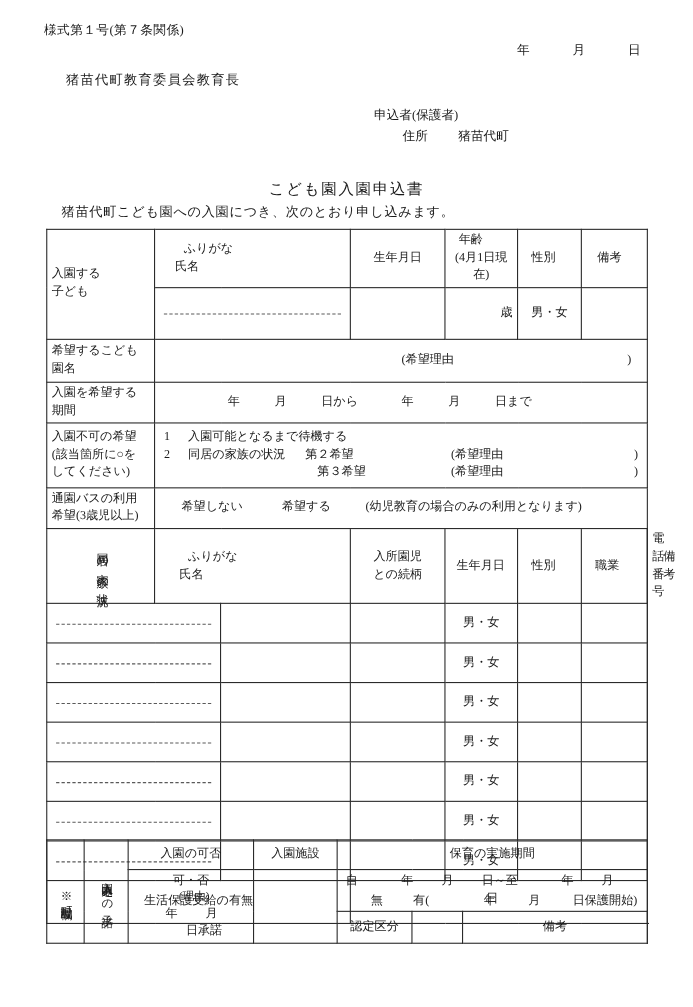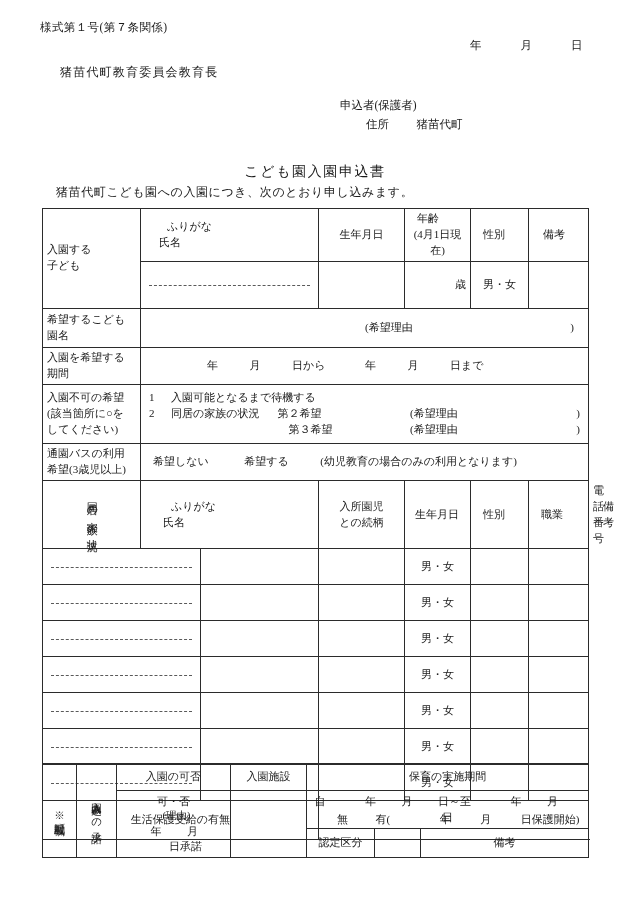--- a/index.html
+++ b/index.html
@@ -237,21 +237,21 @@
           </span>
         </div>
       </td>
     </tr>
 
     <tr>
       <td class="lbl">
         <div>通園バスの利用</div>
         <div>希望(3歳児以上)</div>
       </td>
-      <td colspan="6" style="height:32px;padding-left:12px">
+      <td colspan="6" style="height:32px;padding-left:24px">
         <span>希望しない</span>
         <span style="display:inline-block;width:30px"></span>
         <span>希望する</span>
         <span style="display:inline-block;width:26px"></span>
         <span>(幼児教育の場合のみの利用となります)</span>
       </td>
     </tr>
 
     <tr>
       <td rowspan="8" class="vcell" style="width:34px">

